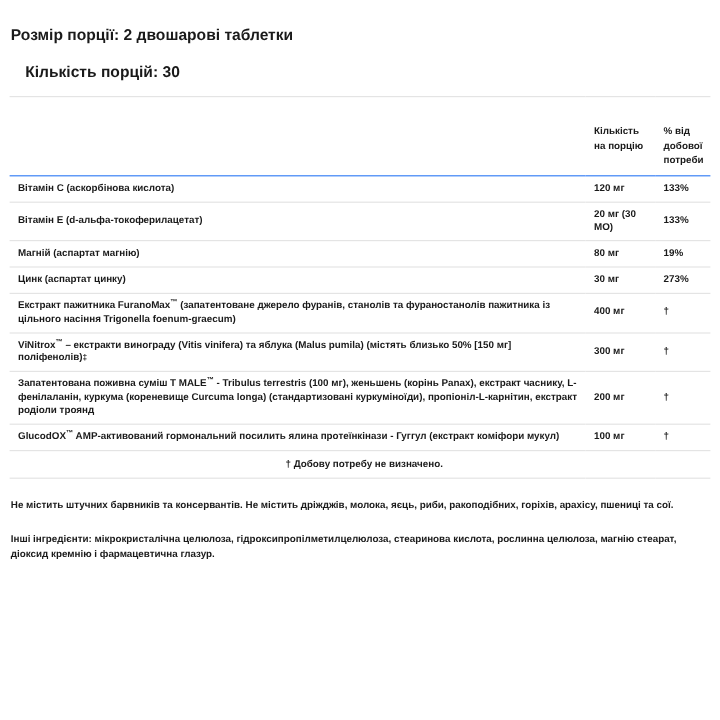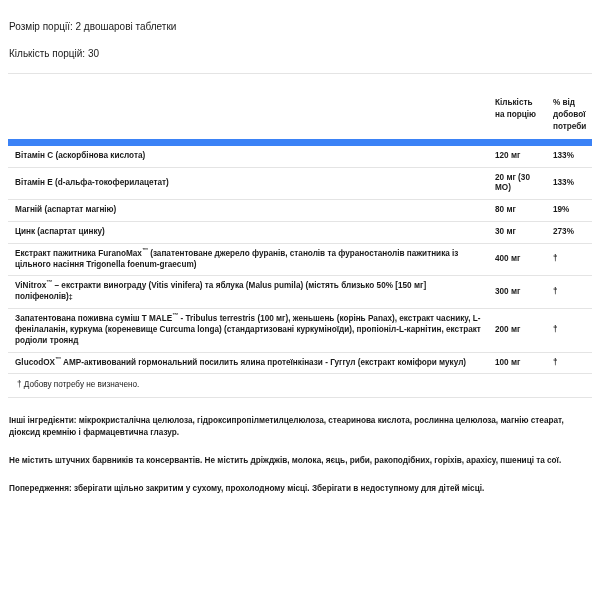--- a/index.html
+++ b/index.html
@@ -14,28 +14,28 @@
     font-family: "Liberation Sans", sans-serif;
     color: #1a1a1a;
     -webkit-font-smoothing: antialiased;
   }
   .panel {
     width: 600px;
     box-sizing: border-box;
     padding: 0 8px;
   }
   .serving-line {
-    font-size: 10px;
-    font-weight: normal;
+    font-size: 13px;
+    font-weight: bold;
     line-height: 1.2;
     color: #1a1a1a;
     padding: 0 0 0 1px;
   }
   #serving-size-line { margin-top: 21px; }
-  #servings-per-container-line { margin-top: 15px; }
+  #servings-per-container-line { margin-top: 15px; margin-left: 12px; }
 
   table.nutrition {
     width: 584px;
     margin-top: 13px;
     border-collapse: collapse;
     table-layout: fixed;
   }
   table.nutrition col.c-name   { width: 480px; }
   table.nutrition col.c-amount { width: 58px; }
   table.nutrition col.c-dv     { width: 46px; }
@@ -47,40 +47,41 @@
     padding: 5px 2px 5px 7px;
     vertical-align: middle;
     font-size: 8.2px;
     font-weight: bold;
     line-height: 1.32;
     text-align: left;
     color: #1a1a1a;
   }
   table.nutrition thead th {
     border-top: 1px solid #e4e4e4;
-    border-bottom: 7px solid #3b82f6;
+    border-bottom: 1px solid #3b82f6;
     padding-top: 23px;
     padding-bottom: 6px;
     vertical-align: top;
   }
   thead th.col-head-blank { padding: 0; }
   thead th.col-head {
     line-height: 1.45;
   }
   td.cell-amount, td.cell-dv {
     white-space: normal;
   }
   td.cell-dv { padding-left: 6px; }
   td.cell-amount { padding-left: 7px; margin-left: 29px; }
   .dagger-cell { font-size: 8.5px; }
   tr.footnote-row td {
     padding-top: 6px;
     padding-bottom: 6px;
     padding-left: 9px;
-    font-weight: normal;
+    font-weight: bold;
+    text-align: center;
   }
   sup.tm {
     font-size: 6px;
     vertical-align: super;
     line-height: 0;
   }
   sup.dd {
     font-size: 7px;
     vertical-align: baseline;
     line-height: 0;
@@ -164,18 +165,17 @@
         </tr>
       </tbody>
     <tfoot>
       <tr class="footnote-row">
         <td colspan="3">† Добову потребу не визначено.</td>
       </tr>
     </tfoot>
   </table>
 
   <div class="notes">
+    <div class="note-para" id="note-free-from">Не містить штучних барвників та консервантів. Не містить дріжджів, молока, яєць, риби, ракоподібних, горіхів, арахісу, пшениці та сої.</div>
     <div class="note-para" id="note-other-ingredients">Інші інгредієнти: мікрокристалічна целюлоза, гідроксипропілметилцелюлоза, стеаринова кислота, рослинна целюлоза, магнію стеарат, діоксид кремнію і фармацевтична глазур.</div>
-    <div class="note-para" id="note-free-from">Не містить штучних барвників та консервантів. Не містить дріжджів, молока, яєць, риби, ракоподібних, горіхів, арахісу, пшениці та сої.</div>
-    <div class="note-para" id="note-warning">Попередження: зберігати щільно закритим у сухому, прохолодному місці. Зберігати в недоступному для дітей місці.</div>
   </div>
 
 </div>
 
 </body></html>

